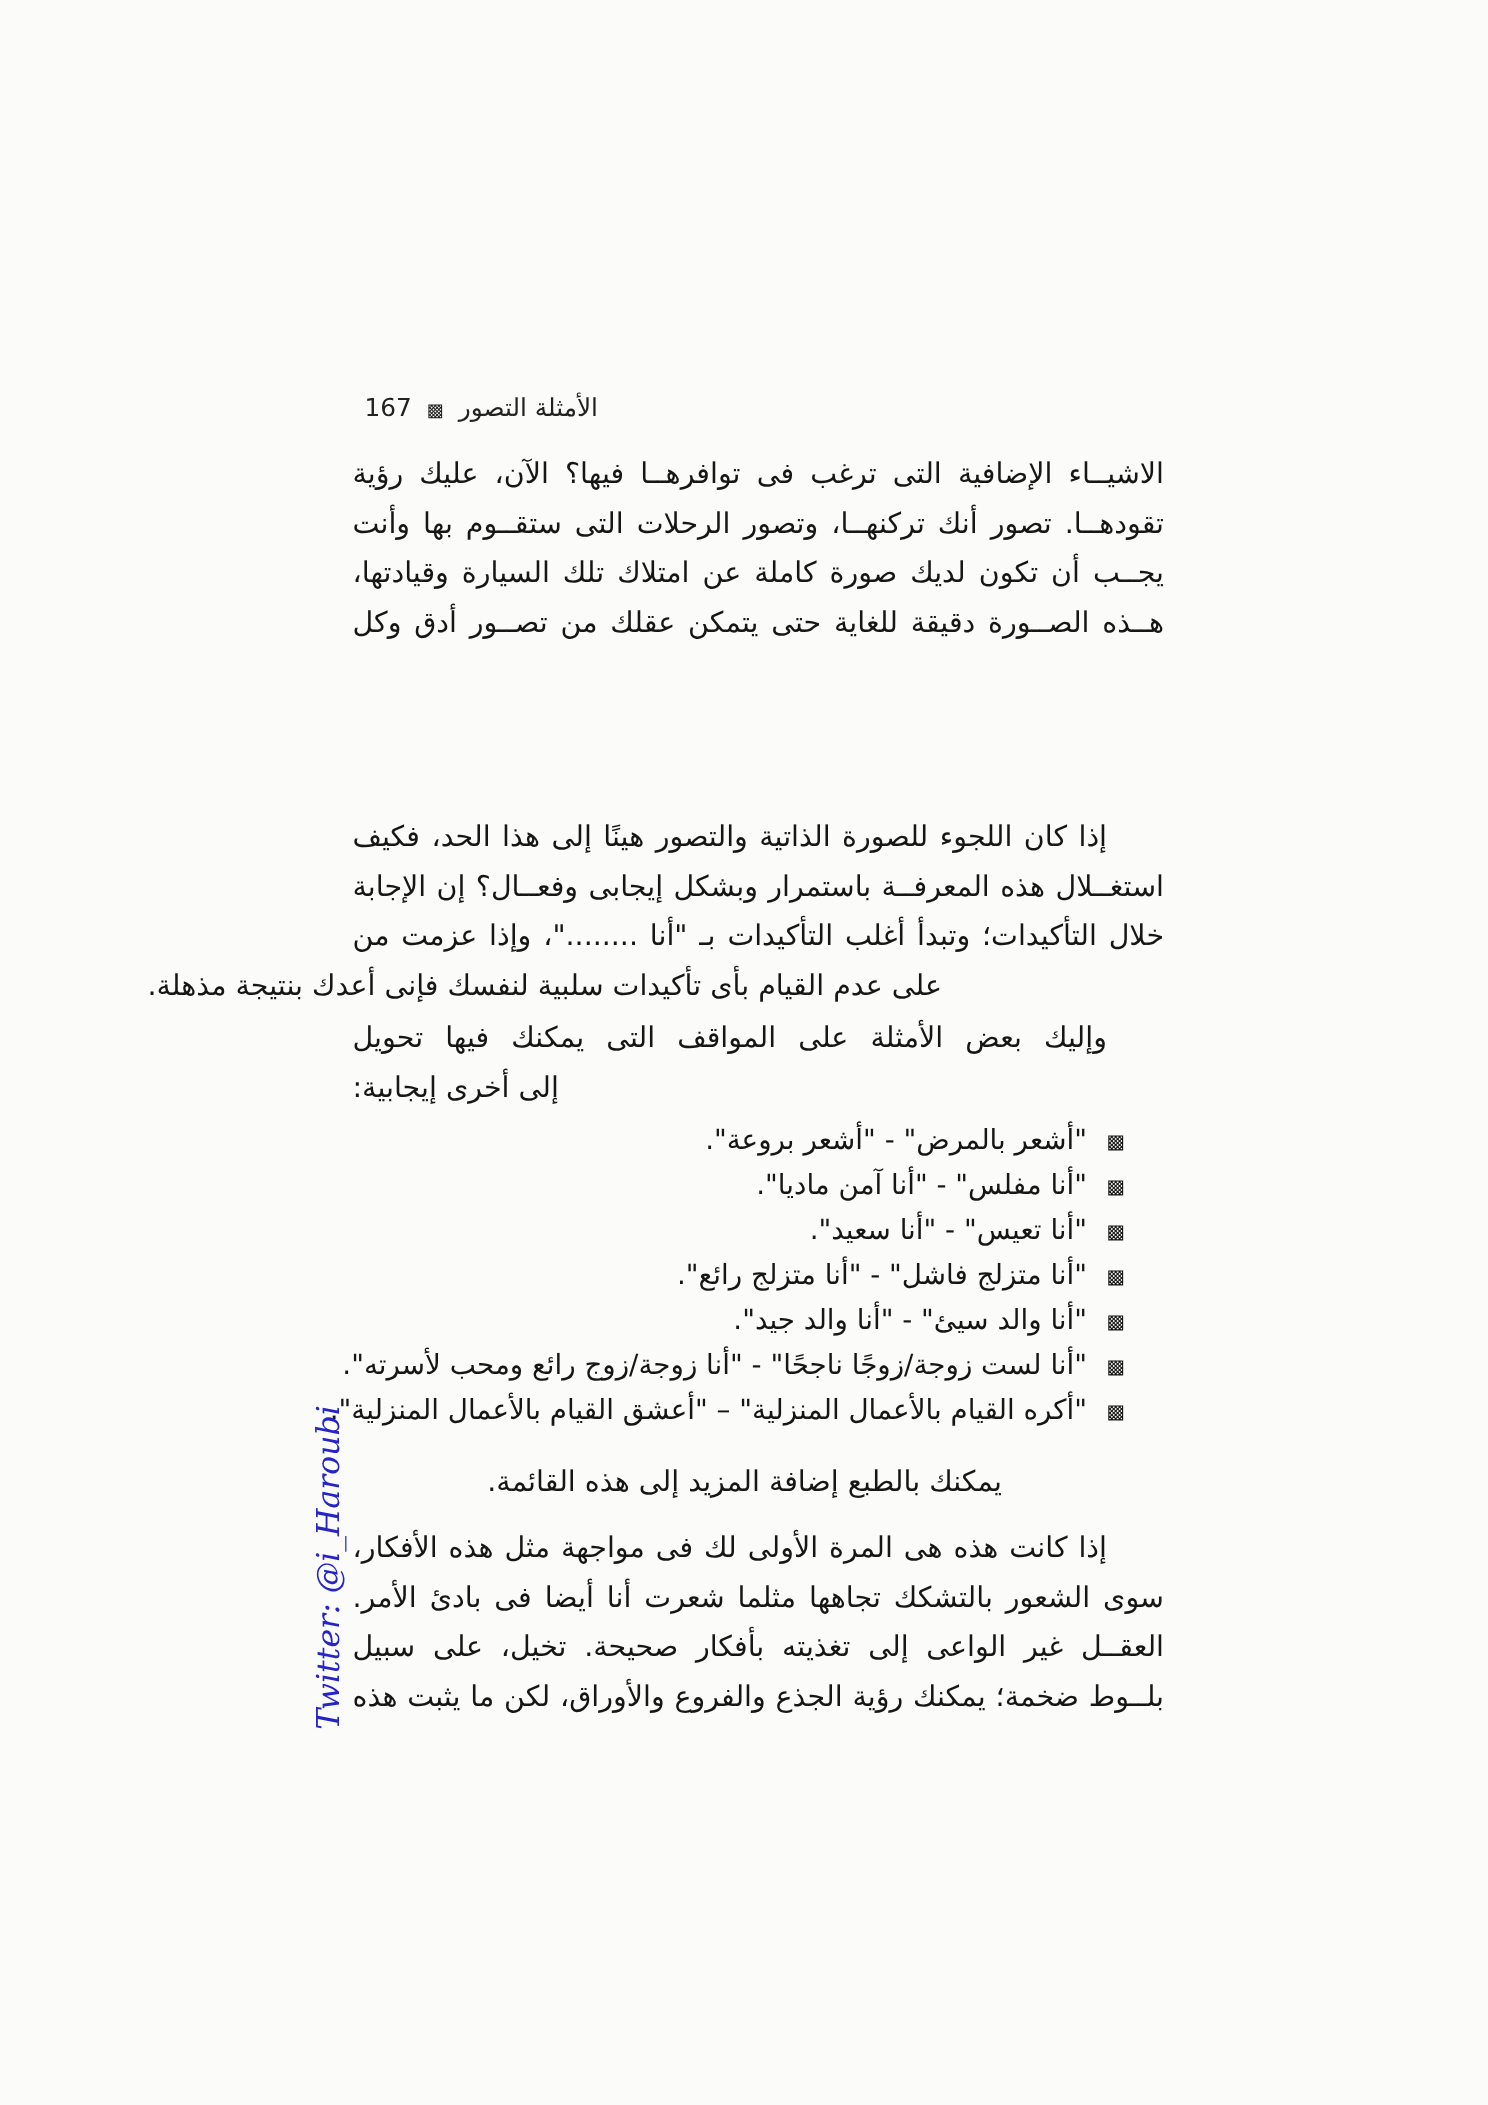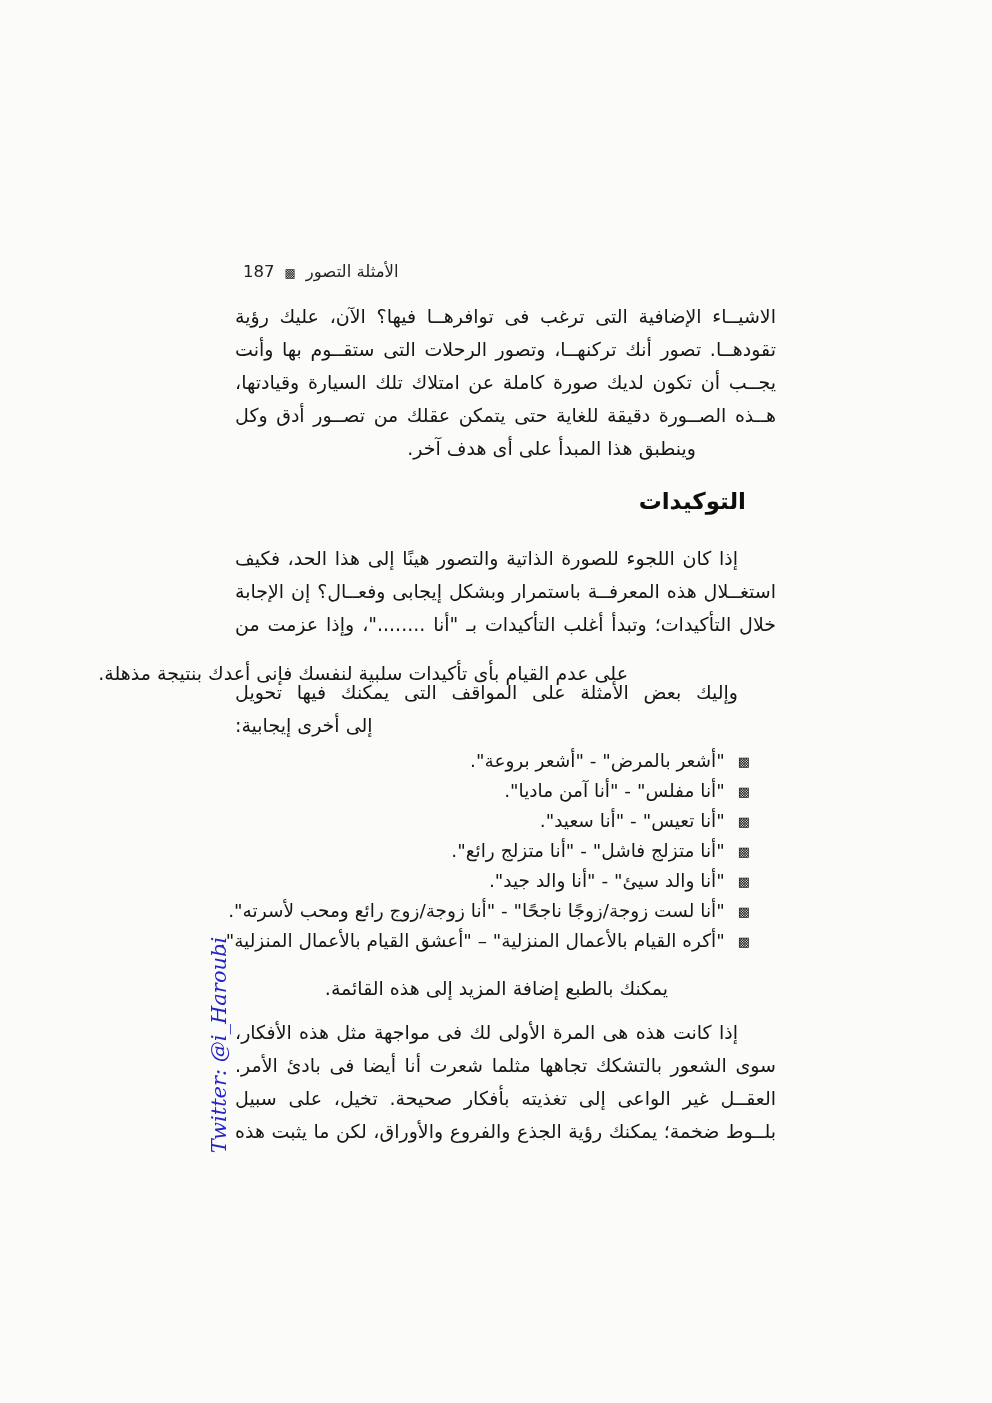--- a/index.html
+++ b/index.html
@@ -28,21 +28,21 @@
   }
   .line{
     height:33px;line-height:33px;
     font-size:19px;
     white-space:nowrap;
   }
   .j{ text-align:justify; text-align-last:justify; white-space:normal; height:33px; overflow:hidden; }
   .pr38{ padding-right:38px; }
   .pr70{ text-align:left; padding-right:70px; }
   .pr80{ text-align:right; padding-right:80px; }
-  .pr148{ text-align:left; padding-right:148px;margin-top:16px; }
+  .pr148{ text-align:left; padding-right:148px; }
   .section-heading{
     position:absolute;left:235px;width:541px;top:488px;
     direction:rtl;text-align:right;padding-right:30px;box-sizing:border-box;
     font-size:23px;font-weight:bold;color:#0e0e0e;
     letter-spacing:1px;
   }
   
   .bullets{position:absolute;left:235px;width:541px;top:746px;direction:rtl;}
   .bullet-item{
     display:flex;align-items:baseline;gap:13px;
@@ -77,32 +77,30 @@
   #p4{top:1016px;}
 </style>
 </head>
 <body>
 
 <div class="page">
 
   <div class="running-head">
     <span>الأمثلة التصور</span>
     <span class="orn">▩</span>
-    <span>187</span>
+    <span>167</span>
   </div>
 
   <div class="col" id="p1">
     <div class="line j">الاشيــاء الإضافية التى ترغب فى توافرهــا فيها؟ الآن، عليك رؤية نفسك وأنت</div>
     <div class="line j">تقودهــا. تصور أنك تركنهــا، وتصور الرحلات التى ستقــوم بها وأنت تقودها.</div>
     <div class="line j">يجــب أن تكون لديك صورة كاملة عن امتلاك تلك السيارة وقيادتها، وأن تجعل</div>
     <div class="line j">هــذه الصــورة دقيقة للغاية حتى يتمكن عقلك من تصــور أدق وكل التفاصيل –</div>
-    <div class="line pr80">وينطبق هذا المبدأ على أى هدف آخر.</div>
   </div>
 
-  <div class="section-heading">التوكيدات</div>
 
   <div class="col" id="p2">
     <div class="line j pr38">إذا كان اللجوء للصورة الذاتية والتصور هينًا إلى هذا الحد، فكيف يمكننا</div>
     <div class="line j">استغــلال هذه المعرفــة باستمرار وبشكل إيجابى وفعــال؟ إن الإجابة تتضح من</div>
     <div class="line j">خلال التأكيدات؛ وتبدأ أغلب التأكيدات بـ "أنا ........"، وإذا عزمت من اليوم</div>
     <div class="line pr148">على عدم القيام بأى تأكيدات سلبية لنفسك فإنى أعدك بنتيجة مذهلة.</div>
   </div>
 
   <div class="col" id="p3">
     <div class="line j pr38">وإليك بعض الأمثلة على المواقف التى يمكنك فيها تحويل التأكيدات السلبية</div>

